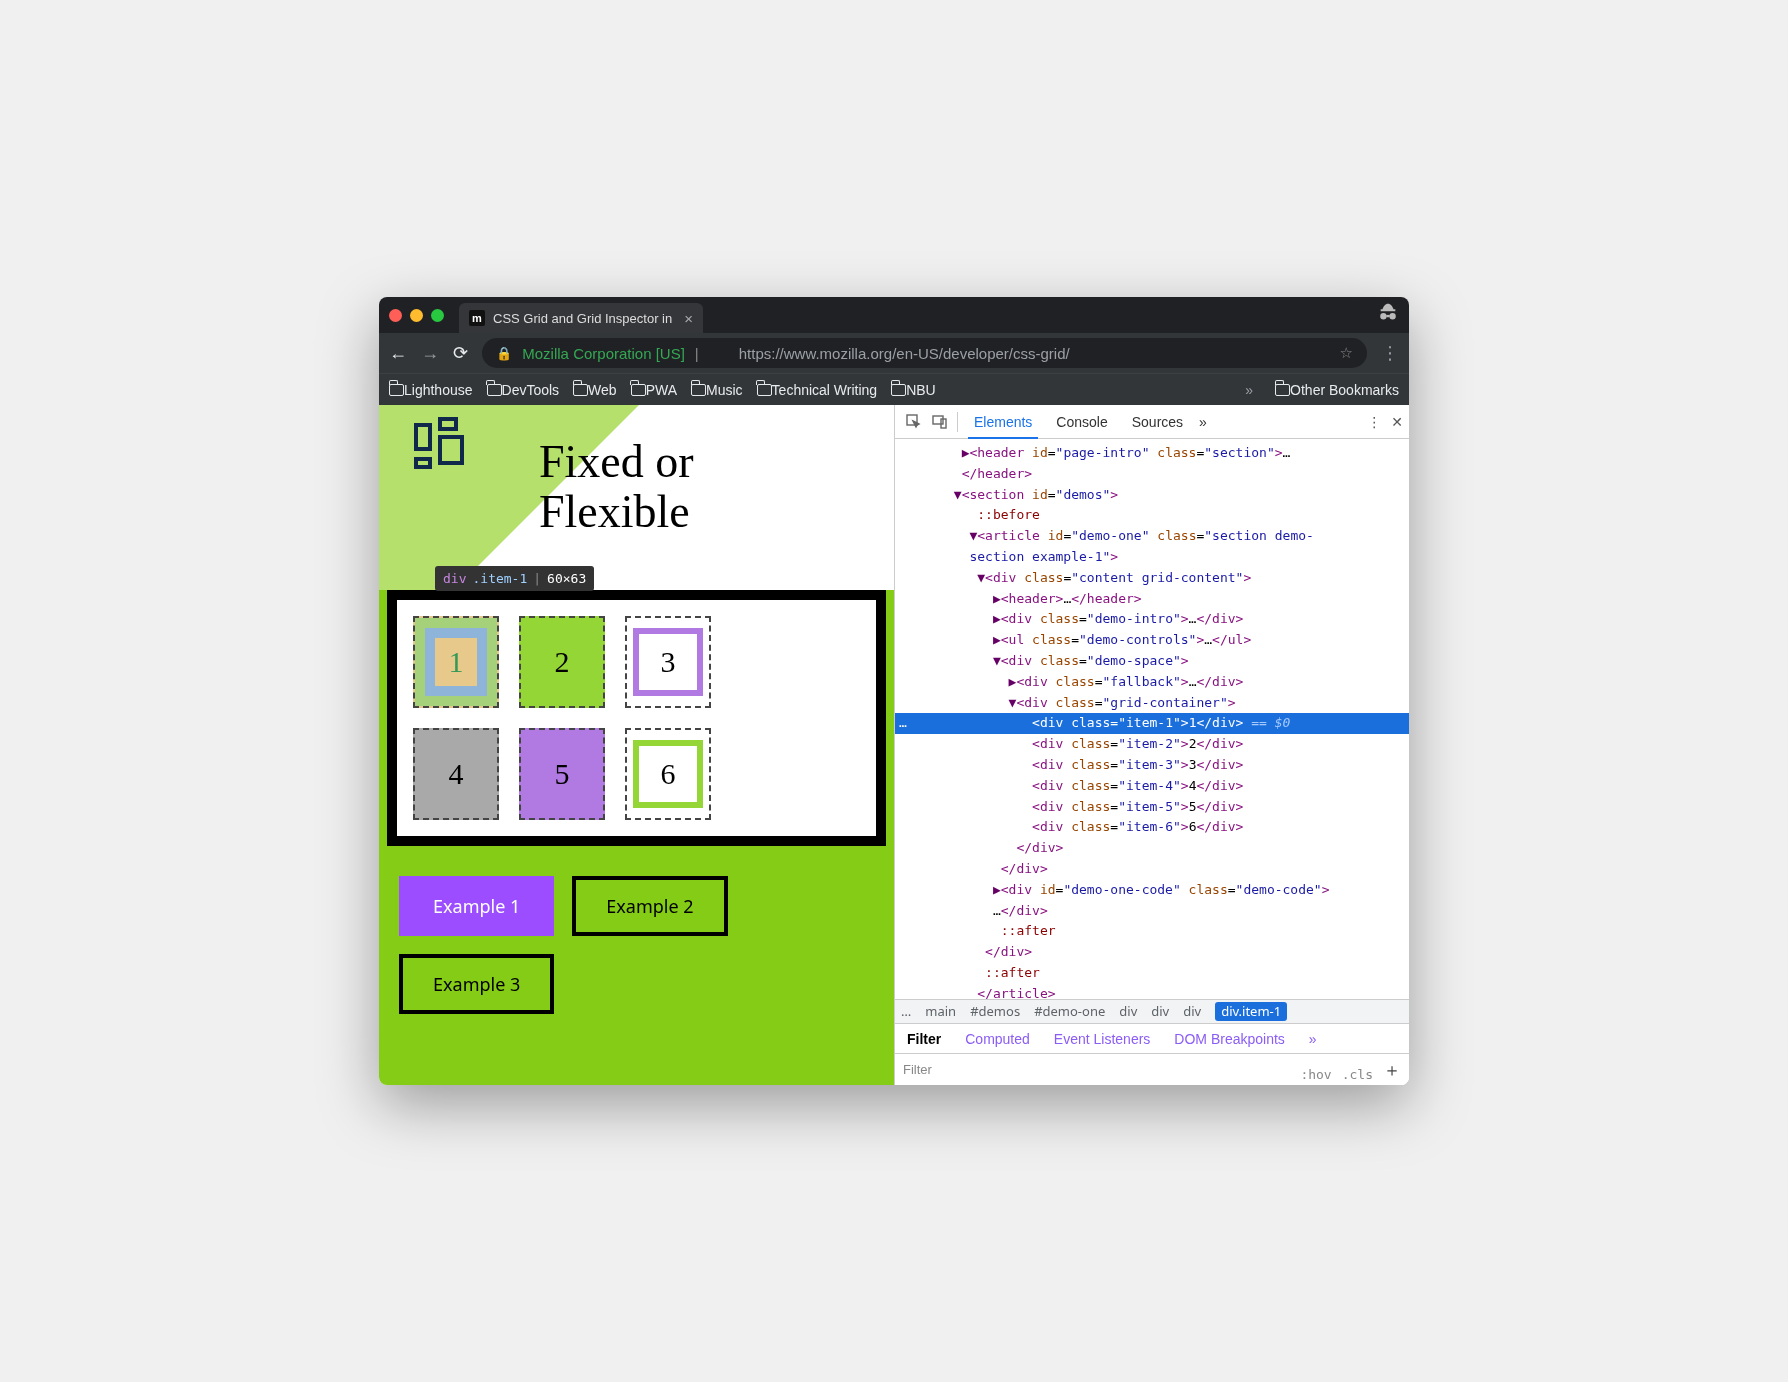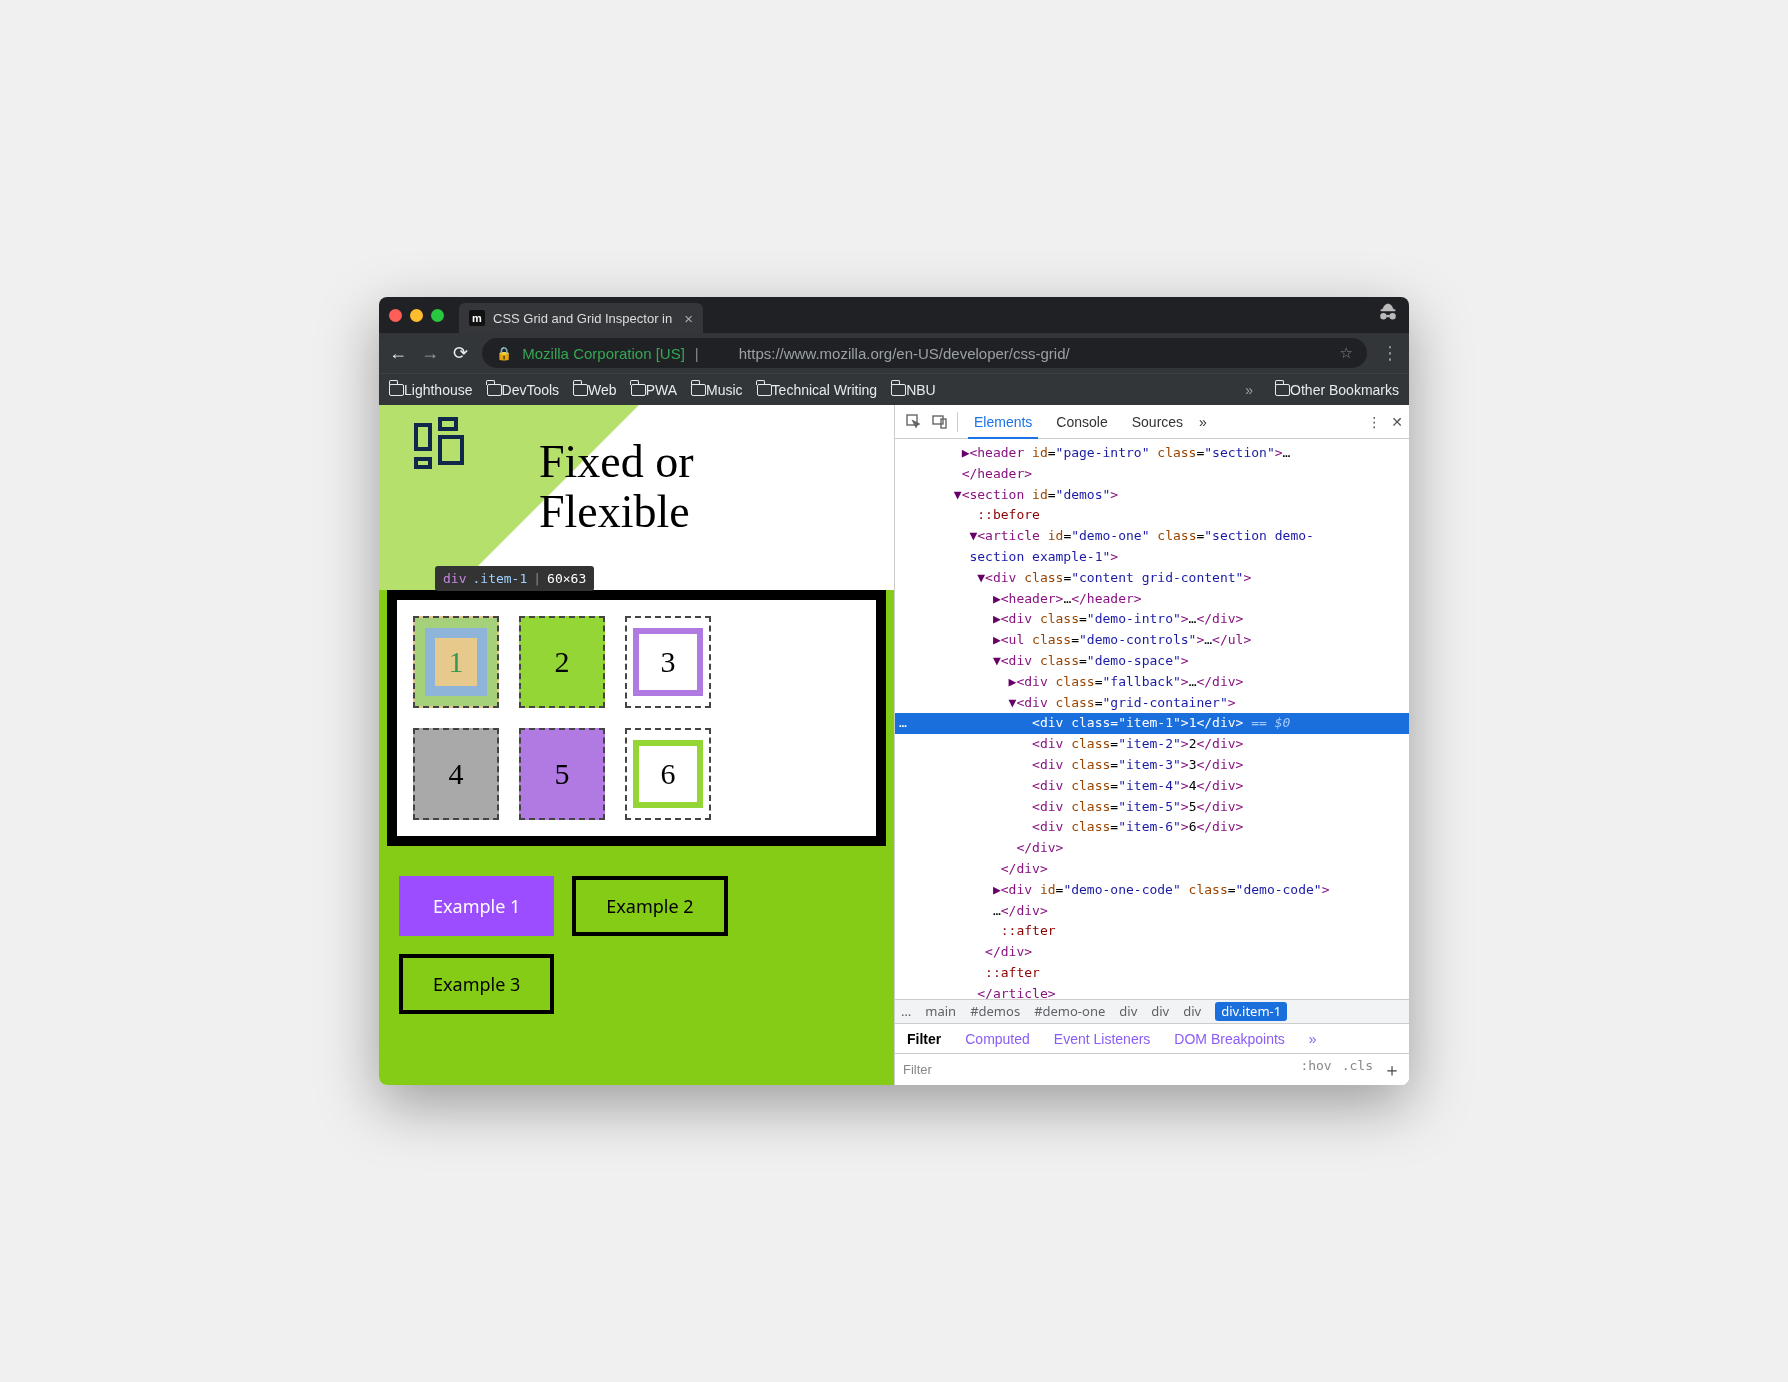--- a/index.html
+++ b/index.html
@@ -109,21 +109,21 @@
   .row.sel .tagn,.row.sel .attrn,.row.sel .attrv,.row.sel .txt{color:#fff;}
   .row.sel .eq0{color:#a5c9ff;font-style:italic;}
   .ellips{position:absolute;left:4px;color:#fff;}
   .row{position:relative;}
   .crumbs{height:24px;border-top:1px solid #ccc;display:flex;align-items:center;font:13px/1 system-ui;padding:0 6px;gap:14px;background:#f1f3f4;color:#5f6368;}
   .crumbs .on{background:#1a6fdc;color:#fff;padding:3px 6px;border-radius:3px;}
   .styles-tabs{height:30px;border-top:1px solid #ccc;display:flex;align-items:center;font-size:14px;background:#fff;}
   .styles-tabs .st{padding:0 12px;height:100%;display:flex;align-items:center;color:#8b5cf6;}
   .styles-tabs .st.active{color:#000;font-weight:600;}
   .filterbar{height:32px;border-top:1px solid #ccc;display:flex;align-items:center;padding:0 8px;font-size:13px;color:#888;background:#fff;}
-  .filterbar .r{margin-left:auto;display:flex;gap:10px;align-items:flex-start;font-family:monospace;}
+  .filterbar .r{margin-left:auto;display:flex;gap:10px;align-items:flex-end;font-family:monospace;}
   .filterbar .plus{font-size:18px;color:#444;}
 </style>
 </head>
 <body>
 
 <div class="window">
 
   <div class="titlebar">
     <div class="traffic">
       <div class="tl red"></div>

